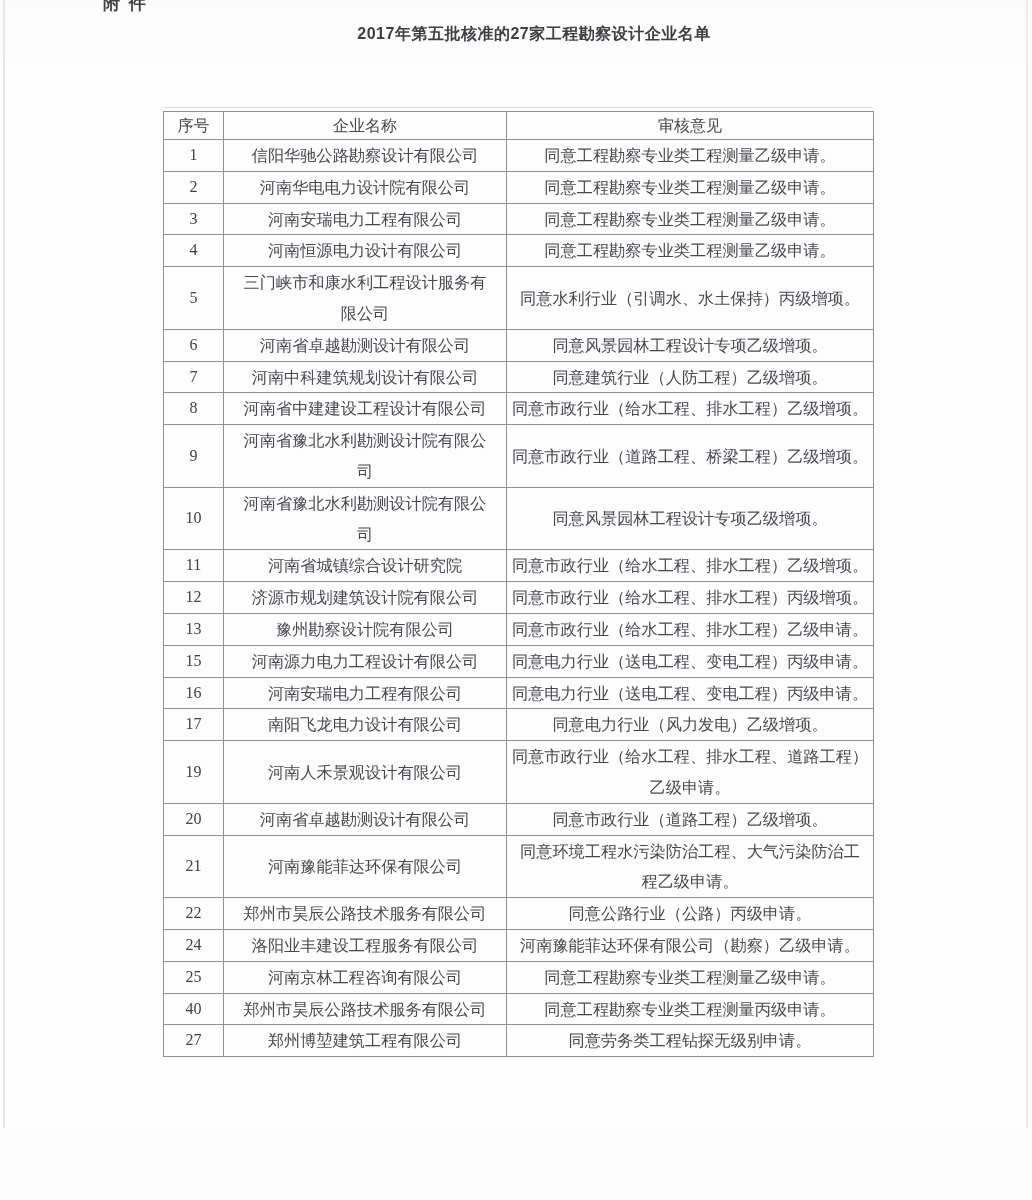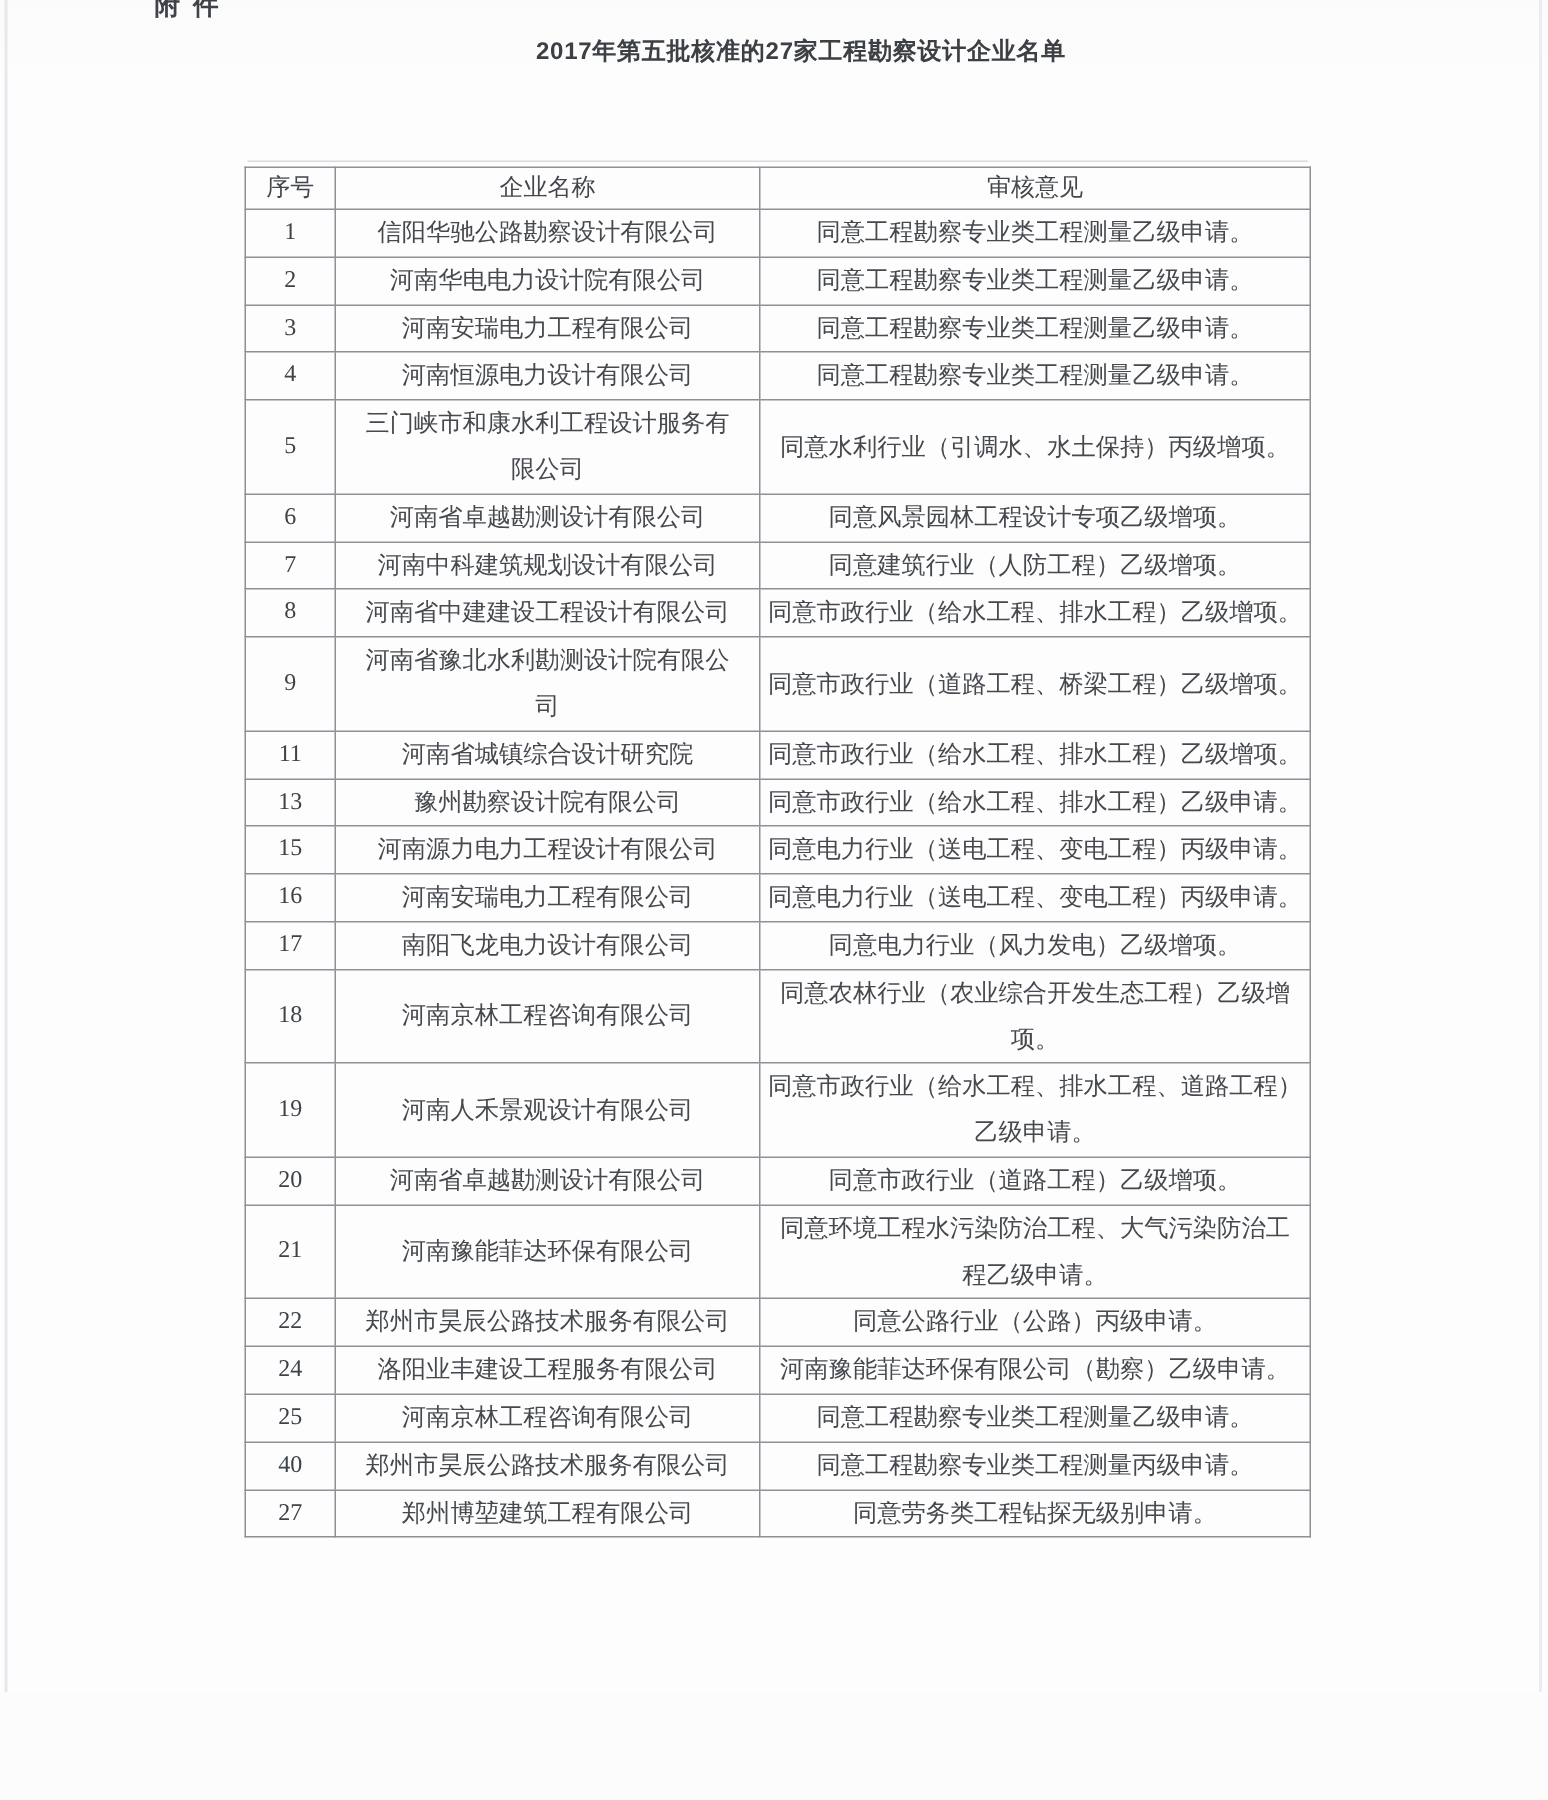--- a/index.html
+++ b/index.html
@@ -149,49 +149,54 @@
           <td class="company-cell">河南省中建建设工程设计有限公司</td>
           <td class="opinion-cell">同意市政行业（给水工程、排水工程）乙级增项。</td>
         </tr>
         <tr>
           <td class="serial-cell">9</td>
           <td class="company-cell">河南省豫北水利勘测设计院有限公
 司</td>
           <td class="opinion-cell">同意市政行业（道路工程、桥梁工程）乙级增项。</td>
         </tr>
         <tr>
+          <td class="serial-cell">10</td>
+          <td class="company-cell">河南省豫北水利勘测设计院有限公
+司</td>
+          <td class="opinion-cell">同意风景园林工程设计专项乙级增项。</td>
+        </tr>
+        <tr>
           <td class="serial-cell">11</td>
           <td class="company-cell">河南省城镇综合设计研究院</td>
           <td class="opinion-cell">同意市政行业（给水工程、排水工程）乙级增项。</td>
         </tr>
         <tr>
+          <td class="serial-cell">12</td>
+          <td class="company-cell">济源市规划建筑设计院有限公司</td>
+          <td class="opinion-cell">同意市政行业（给水工程、排水工程）丙级增项。</td>
+        </tr>
+        <tr>
           <td class="serial-cell">13</td>
           <td class="company-cell">豫州勘察设计院有限公司</td>
           <td class="opinion-cell">同意市政行业（给水工程、排水工程）乙级申请。</td>
         </tr>
         <tr>
           <td class="serial-cell">15</td>
           <td class="company-cell">河南源力电力工程设计有限公司</td>
           <td class="opinion-cell">同意电力行业（送电工程、变电工程）丙级申请。</td>
         </tr>
         <tr>
           <td class="serial-cell">16</td>
           <td class="company-cell">河南安瑞电力工程有限公司</td>
           <td class="opinion-cell">同意电力行业（送电工程、变电工程）丙级申请。</td>
         </tr>
         <tr>
           <td class="serial-cell">17</td>
           <td class="company-cell">南阳飞龙电力设计有限公司</td>
           <td class="opinion-cell">同意电力行业（风力发电）乙级增项。</td>
-        </tr>
-        <tr>
-          <td class="serial-cell">18</td>
-          <td class="company-cell">河南京林工程咨询有限公司</td>
-          <td class="opinion-cell">同意农林行业（农业综合开发生态工程）乙级增
-项。</td>
         </tr>
         <tr>
           <td class="serial-cell">19</td>
           <td class="company-cell">河南人禾景观设计有限公司</td>
           <td class="opinion-cell">同意市政行业（给水工程、排水工程、道路工程）
 乙级申请。</td>
         </tr>
         <tr>
           <td class="serial-cell">20</td>
           <td class="company-cell">河南省卓越勘测设计有限公司</td>

